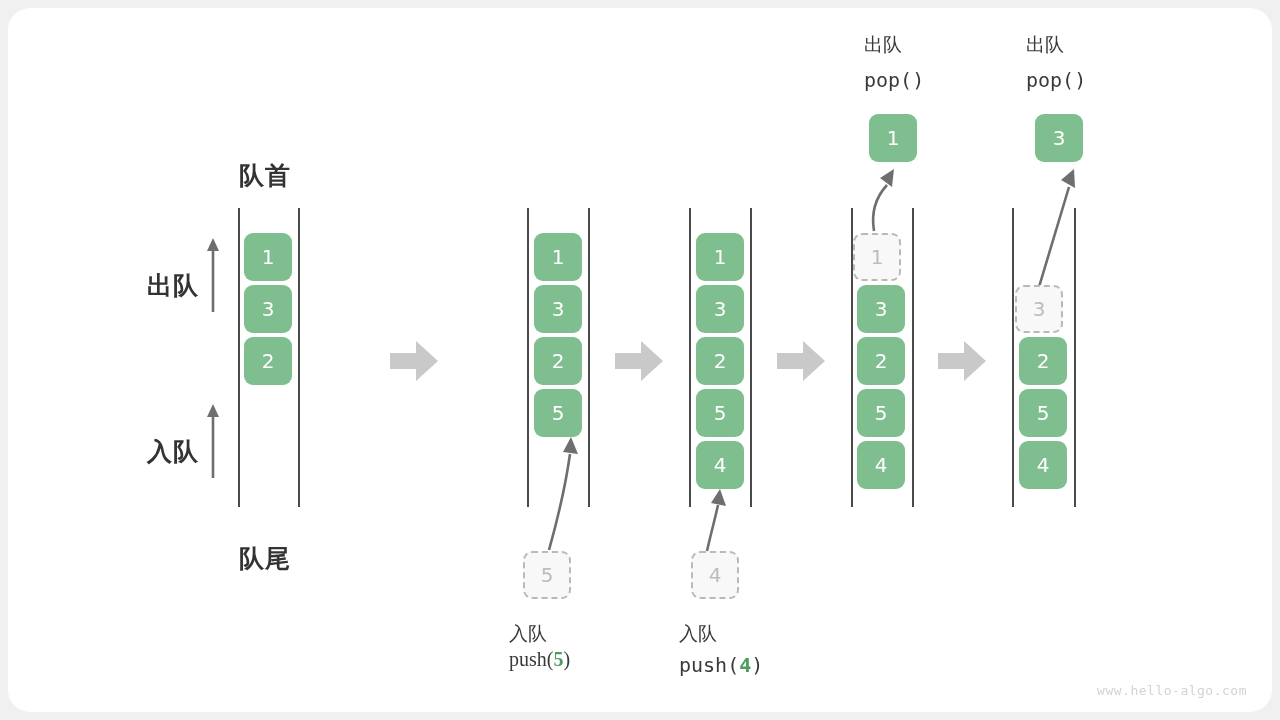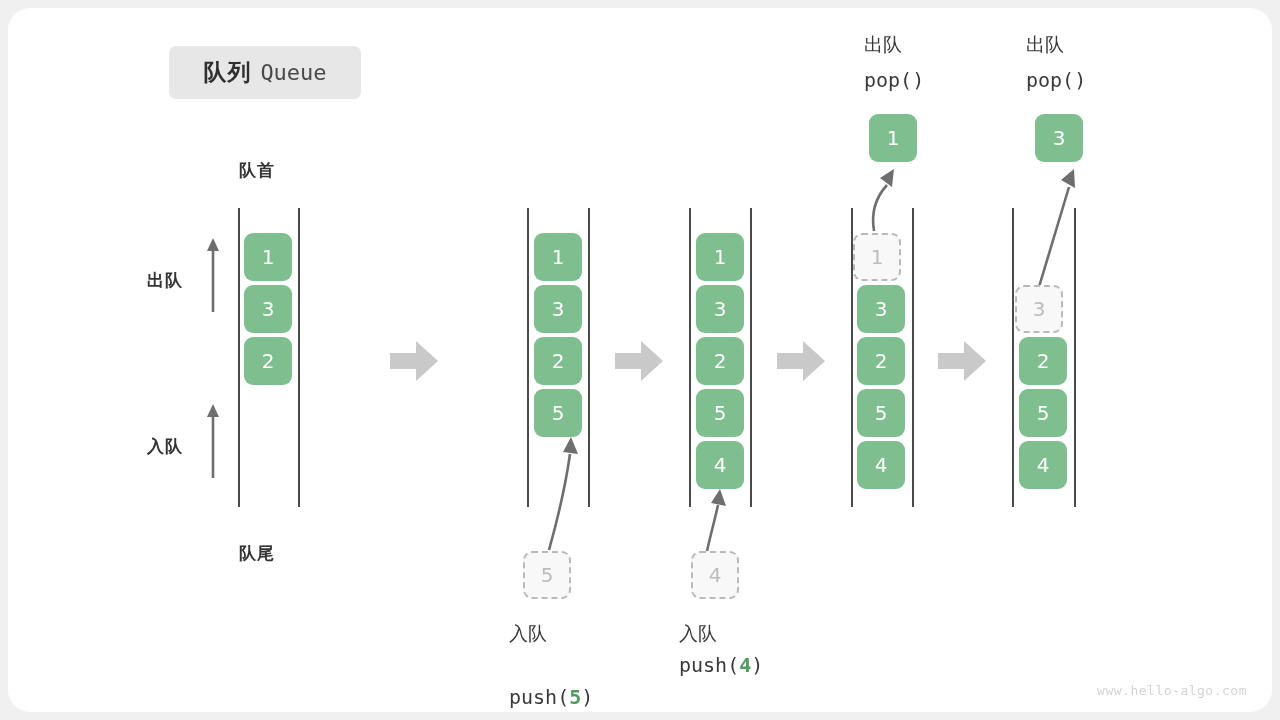--- a/index.html
+++ b/index.html
@@ -54,21 +54,21 @@
 
   
   .lbl {
     position: absolute;
     font-family: Liberation Sans, sans-serif;
     color: #333333;
     white-space: pre;
   }
   .lbl-bold {
     font-weight: 700;
-    font-size: 17px;
+    font-size: 25px;
     letter-spacing: 1px;
   }
   .lbl-op {
     font-size: 19px;
     font-weight: 400;
     text-align: center;
     color: #3a3a3a;
   }
   .mono {
     font-family: "DejaVu Sans Mono", monospace;
@@ -138,24 +138,20 @@
     color: #d3d3d3;
     letter-spacing: 0.5px;
   }
 </style>
 </head>
 <body>
 
 <div id="canvas">
   <div class="card"></div>
 
-  <div class="title-badge">
-    <span class="title-cn">队列</span>
-    <span class="title-en">Queue</span>
-  </div>
 
   <div class="lbl lbl-bold" style="left:239px; top:159px;">队首</div>
   <div class="lbl lbl-bold" style="left:239px; top:542px;">队尾</div>
 
   <div class="lbl lbl-bold" style="left:147px; top:269px;">出队</div>
   <svg class="uparrow" style="left:206px; top:238px;" viewBox="0 0 14 74">
     <line x1="7" y1="74" x2="7" y2="10" stroke="#6e6e6e" stroke-width="2.6"></line>
     <polygon points="7,0 13,13 1,13" fill="#6e6e6e"></polygon>
   </svg>
 
@@ -185,21 +181,21 @@
   <div class="box" style="left:534px; top:389px;">5</div>
 
   <div class="box ghost" style="left:523px; top:551px;">5</div>
 
   <svg class="motion" style="left:520px; top:430px; width:70px; height:125px;" viewBox="0 0 70 125">
     <path d="M29,120 C36,95 45,60 50,24" stroke="#6e6e6e" stroke-width="2.6" fill="none"></path>
     <polygon points="51,7 58,24 43,22" fill="#6e6e6e"></polygon>
   </svg>
 
   <div class="lbl lbl-op" style="left:509px; top:621px; width:110px; text-align:left;">入队</div>
-  <div class="lbl mono" style="left:509px; top:685px;"><span>push(</span><span class="num">5</span><span>)</span></div>
+  <div class="lbl mono" style="left:509px; top:648px;font-family:Liberation Serif, serif;"><span>push(</span><span class="num">5</span><span>)</span></div>
 
   <svg class="step-arrow" style="left:615px; top:341px;" viewBox="0 0 48 40">
     <polygon points="0,12 26,12 26,0 48,20 26,40 26,28 0,28" fill="#c9c9c9"></polygon>
   </svg>
 
   <div class="rail" style="left:689px; top:208px; height:299px;"></div>
   <div class="rail" style="left:750px; top:208px; height:299px;"></div>
 
   <div class="box" style="left:696px; top:233px;">1</div>
   <div class="box" style="left:696px; top:285px;">3</div>

